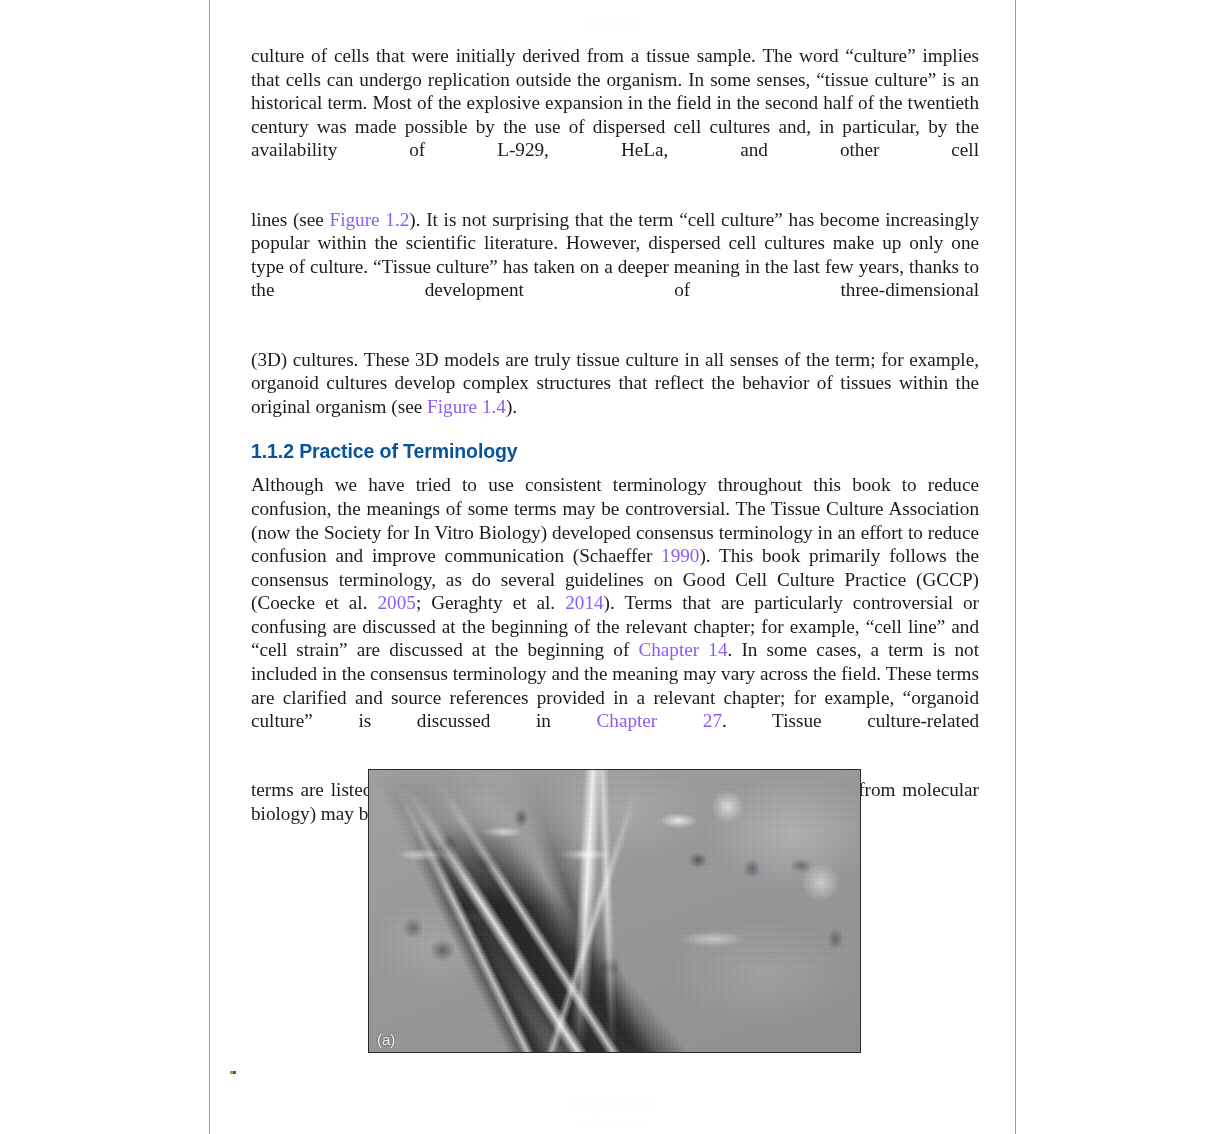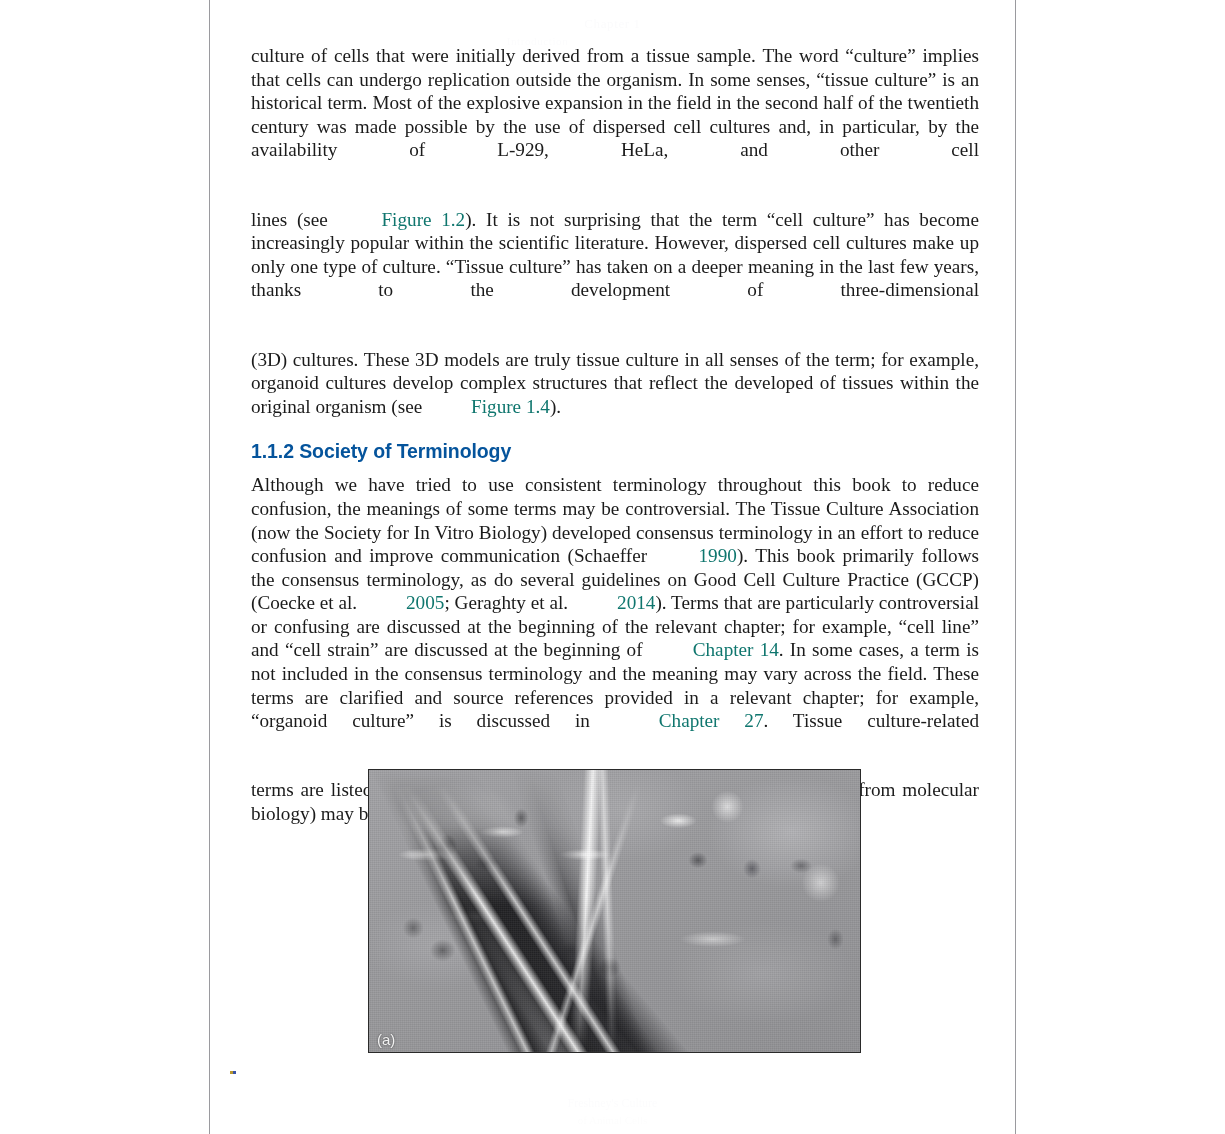--- a/index.html
+++ b/index.html
@@ -94,23 +94,22 @@
 
   
   p.body::after {
     content: "";
     display: inline-block;
     width: 100%;
   }
   p.nostretch::after { content: none; }
 
   a.xref {
-    color: #0f766e;
+    color: #8b5cf6;
     text-decoration: none;
-    margin-left: 44px;
   }
   .year {
     color: #2222dd;
   }
 
   h3.section-heading {
     margin: 22px 0 10px 0;
     font-family: "Liberation Sans", sans-serif;
     font-size: 19.5px;
     font-weight: bold;
@@ -244,23 +243,23 @@
     <span>Chapter 1</span>
     <span class="sub">Introduction</span>
   </div>
 
   <div class="column">
 
     <p class="body gap-after"><span>culture of cells that were initially derived from a tissue sample. The word “culture” implies that cells can undergo replication outside the organism. In some senses, “tissue culture” is an historical term. Most of the explosive expansion in the field in the second half of the twentieth century was made possible by the use of dispersed cell cultures and, in particular, by the availability of L-929, HeLa, and other cell</span></p>
 
     <p class="body gap-after"><span>lines (see </span><a class="xref" href="#">Figure 1.2</a><span>). It is not surprising that the term “cell culture” has become increasingly popular within the scientific literature. However, dispersed cell cultures make up only one type of culture. “Tissue culture” has taken on a deeper meaning in the last few years, thanks to the development of three-dimensional</span></p>
 
-    <p class="body nostretch"><span>(3D) cultures. These 3D models are truly tissue culture in all senses of the term; for example, organoid cultures develop complex structures that reflect the developed of tissues within the original organism (see </span><a class="xref" href="#">Figure 1.4</a><span>).</span></p>
-
-    <h3 class="section-heading">1.1.2 Society of Terminology</h3>
+    <p class="body nostretch"><span>(3D) cultures. These 3D models are truly tissue culture in all senses of the term; for example, organoid cultures develop complex structures that reflect the behavior of tissues within the original organism (see </span><a class="xref" href="#">Figure 1.4</a><span>).</span></p>
+
+    <h3 class="section-heading">1.1.2 Practice of Terminology</h3>
 
     <p class="body tight"><span>Although we have tried to use consistent terminology throughout this book to reduce confusion, the meanings of some terms may be controversial. The Tissue Culture Association (now the Society for In Vitro Biology) developed consensus terminology in an effort to reduce confusion and improve communication (Schaeffer </span><a class="xref year" href="#">1990</a><span>). This book primarily follows the consensus terminology, as do several guidelines on Good Cell Culture Practice (GCCP) (Coecke et al. </span><a class="xref year" href="#">2005</a><span>; Geraghty et al. </span><a class="xref year" href="#">2014</a><span>). Terms that are particularly controversial or confusing are discussed at the beginning of the relevant chapter; for example, “cell line” and “cell strain” are discussed at the beginning of </span><a class="xref" href="#">Chapter 14</a><span>. In some cases, a term is not included in the consensus terminology and the meaning may vary across the field. These terms are clarified and source references provided in a relevant chapter; for example, “organoid culture” is discussed in </span><a class="xref" href="#">Chapter 27</a><span>. Tissue culture-related</span></p>
 
     <div style="height:22px"></div>
 
     <p class="body nostretch"><span>terms are listed at the end of this book (see Appendix A). Other terms (e.g. from molecular biology) may be found elsewhere (Cammack et al. </span><a class="xref year" href="#">2008</a><span>).</span></p>
 
   </div>
 
   <div class="figure-wrap">

